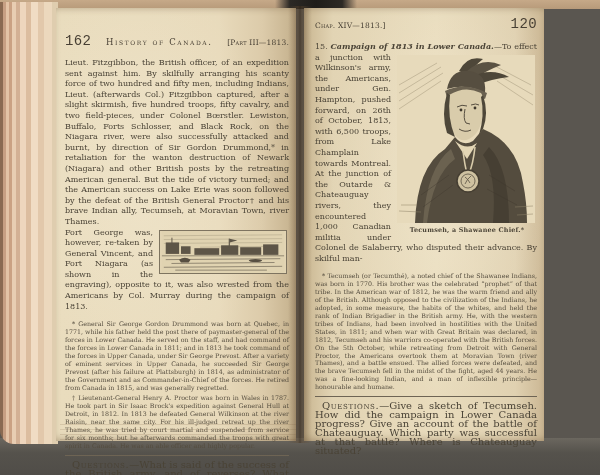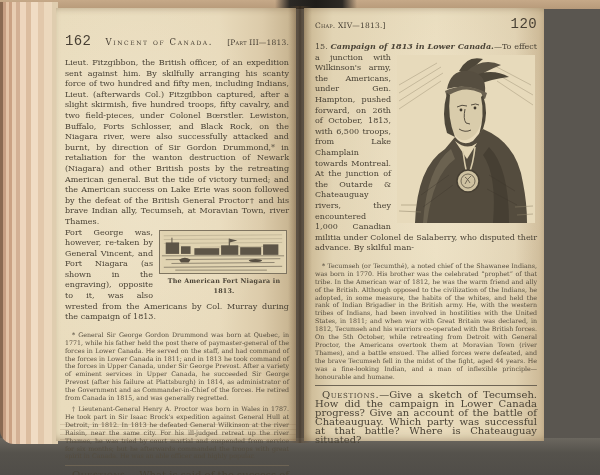--- a/index.html
+++ b/index.html
@@ -120,21 +120,21 @@
 
   <div class="bottom-shadow"></div>
   <div class="top-strip"></div>
   <div class="spine-gap"></div>
   <div class="page-edges-left"></div>
   <div class="page-edges-right"></div>
 
   <div class="page page-left">
     <div class="pg-header">
       <span class="pg-num">162</span>
-      <span class="run-title">Vincent of Canada.</span>
+      <span class="run-title">History of Canada.</span>
       <span class="hdr-side">[Part III—1813.</span>
     </div>
 
     <div class="body-txt">Lieut. Fitzgibbon, the British officer, of an expedition sent against him.  By skilfully arranging his scanty force of two hundred and fifty men, including Indians, Lieut. (afterwards Col.) Fitzgibbon captured, after a slight skirmish, five hundred troops, fifty cavalry, and two field-pieces, under Colonel Bœrstler.  Lewiston, Buffalo, Forts Schlosser, and Black Rock, on the Niagara river, were also successfully attacked and burnt, by direction of Sir Gordon Drummond,* in retaliation for the wanton destruction of Newark (Niagara) and other British posts by the retreating American general.  But the tide of victory turned; and the American success on Lake Erie was soon followed by the defeat of the British General Proctor† and his brave Indian ally, Tecumseh, at Moravian Town, river Thames.</div>
 
     <div class="body-txt clearfix">
       <span class="fort-float">
         <svg class="fort-img" viewBox="0 0 128 44" xmlns="http://www.w3.org/2000/svg">
           <rect x="0" y="0" width="128" height="44" fill="#e0d3b1"></rect>
           <g stroke="#a79b80" stroke-width="0.5">
@@ -157,21 +157,20 @@
           <g stroke="#6b6252" stroke-width="0.7">
             <line x1="0" y1="26" x2="128" y2="26"></line>
             <line x1="4" y1="30" x2="124" y2="29"></line>
             <line x1="10" y1="34" x2="118" y2="33"></line>
             <line x1="2" y1="38" x2="126" y2="37"></line>
             <line x1="14" y1="41" x2="110" y2="41"></line>
           </g>
           <path d="M18 30 q6 -4 12 0 l-2 3 l-8 0 Z" fill="#574f42"></path>
           <ellipse cx="98" cy="31" rx="7" ry="1.6" fill="#574f42"></ellipse>
         </svg>
-        <div class="engr-caption">The American Fort Niagara in 1813.</div>
       </span>
       <span>Fort George was, however, re-taken by General Vincent, and Fort Niagara (as shown in the engraving), opposite to it, was also wrested from the Americans by Col. Murray during the campaign of 1813.</span>
     </div>
 
     <div class="footnotes">
       <div class="fn">* General Sir George Gordon Drummond was born at Quebec, in 1771, while his father held the post there of paymaster-general of the forces in Lower Canada.  He served on the staff, and had command of the forces in Lower Canada in 1811; and in 1813 he took command of the forces in Upper Canada, under Sir George Prevost.  After a variety of eminent services in Upper Canada, he succeeded Sir George Prevost (after his failure at Plattsburgh) in 1814, as administrator of the Government and as Commander-in-Chief of the forces.  He retired from Canada in 1815, and was generally regretted.</div>
       <div class="fn">† Lieutenant-General Henry A. Proctor was born in Wales in 1787.  He took part in Sir Isaac Brock's expedition against General Hull at Detroit, in 1812.  In 1813 he defeated General Wilkinson at the river Raisin, near the same city.  For his ill-judged retreat up the river Thames, he was tried by court martial and suspended from service for six months; but he afterwards commanded the troops with great spirit in Canada.  He was an able officer and highly popular.</div>
     </div>
 
     <div class="q-rule"></div>
@@ -240,20 +239,21 @@
               <line x1="90" y1="134" x2="120" y2="150"></line>
           </g>
 
           <g stroke="#8d8166" stroke-width="0.5">
             <line x1="4" y1="150" x2="20" y2="150"></line>
               <line x1="2" y1="156" x2="24" y2="157"></line>
             <line x1="118" y1="152" x2="136" y2="151"></line>
               <line x1="120" y1="160" x2="136" y2="159"></line>
           </g>
         </svg>
+        <div class="engr-caption">Tecumseh, a Shawanee Chief.*</div>
       </span>
       <span>with Wilkinson's army, the Americans, under Gen. Hampton, pushed forward, on 26th of October, 1813, with 6,500 troops, from Lake Champlain towards Montreal.  At the junction of the Outarde &amp; Chateauguay rivers, they encountered 1,000 Canadian militia under Colonel de Salaberry, who disputed their advance.  By skilful man-</span>
     </div>
 
     <div class="footnotes">
       <div class="fn">* Tecumseh (or Tecumthé), a noted chief of the Shawanee Indians, was born in 1770.  His brother was the celebrated “prophet” of that tribe.  In the American war of 1812, he was the warm friend and ally of the British.  Although opposed to the civilization of the Indians, he adopted, in some measure, the habits of the whites, and held the rank of Indian Brigadier in the British army.  He, with the western tribes of Indians, had been involved in hostilities with the United States, in 1811; and when war with Great Britain was declared, in 1812, Tecumseh and his warriors co-operated with the British forces.  On the 5th October, while retreating from Detroit with General Proctor, the Americans overtook them at Moravian Town (river Thames), and a battle ensued.  The allied forces were defeated, and the brave Tecumseh fell in the midst of the fight, aged 44 years.  He was a fine-looking Indian, and a man of inflexible principle—honourable and humane.</div>
     </div>
 
     <div class="q-rule"></div>
     <div class="questions">

